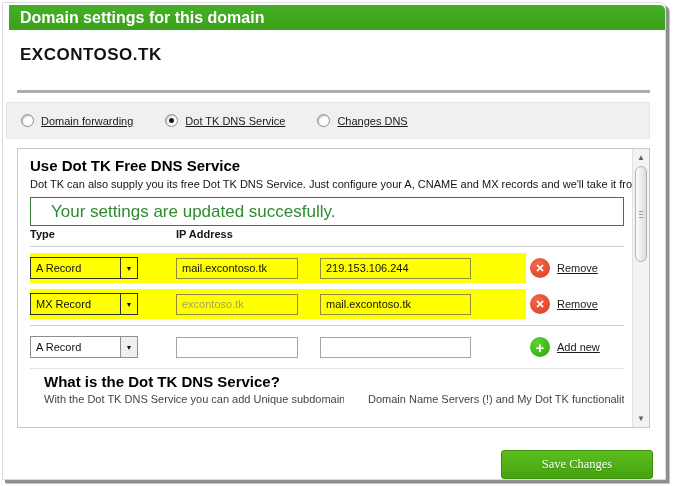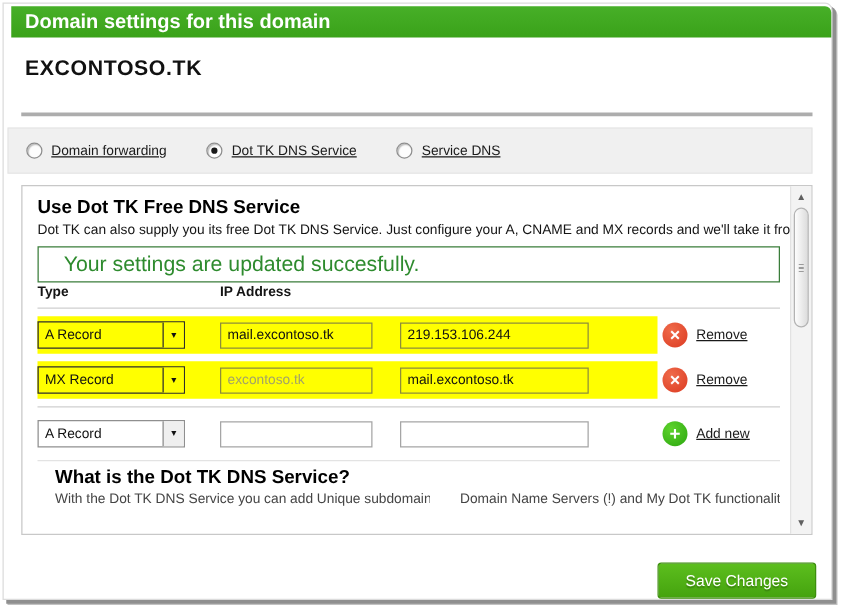--- a/index.html
+++ b/index.html
@@ -41,21 +41,21 @@
   .panel h2 { font-size:15px; font-weight:bold; color:#000; line-height:18px; }
   .desc { font-size:11px; color:#141414; line-height:14px; margin:2px 0 6px; white-space:nowrap; }
   .success { border:1px solid #3a7d3a; color:#2e8b2e; font-size:17px; line-height:13px; padding:7px 20px; background:#fff; }
   
   .thead { display:flex; font-size:11px; font-weight:bold; color:#141414; margin-bottom:4px; height:16px; align-items:center; }
   .c-type { width:146px; } .c-host { width:144px; } .c-ip { width:206px; }
   .hline { border-top:1px solid #cfcfcf; margin:0 0 2px; }
   .rrow { display:flex; align-items:center; height:30px; margin:6px 0; }
   .ywrap { display:flex; align-items:center; height:30px; background:#ffff00; }
   .wwrap { display:flex; align-items:center; height:30px; }
-  .combo { width:118px; height:22px; display:flex; align-items:stretch; background:#fff; border:1px solid #8f8f8f; cursor:pointer; }
+  .combo { width:108px; height:22px; display:flex; align-items:stretch; background:#fff; border:1px solid #8f8f8f; cursor:pointer; }
   .ywrap .combo { background:#ffff00; border-color:#2e2e2e; }
   .combo .txt { flex:1; font-size:11px; padding:4px 0 0 5px; color:#111; white-space:nowrap; overflow:hidden; }
   .combo .btn { width:17px; border-left:1px solid #8f8f8f; display:flex; align-items:center; justify-content:center; font-size:7px; color:#111; background:#efefef; }
   .ywrap .combo .btn { background:#ffff00; border-left-color:#2e2e2e; }
   input.fld { height:21px; border:1px solid #a5a5a5; font-family:"Liberation Sans",sans-serif; font-size:11px; padding:0 5px; color:#111; background:#fff; }
   .ywrap input.fld { background:#ffff00; border-color:#8e8e3a; }
   input.host-f { width:122px; } input.ip-f { width:151px; }
   input.ghost { color:#a3a368; }
   .action { display:flex; align-items:center; gap:7px; padding-left:4px; }
   .cicon { width:20px; height:20px; border-radius:50%; color:#fff; display:flex; align-items:center; justify-content:center; font-weight:bold; }
@@ -76,23 +76,23 @@
   .sthumb {
     position:absolute; left:2px; right:2px; top:17px; height:96px;
     background:linear-gradient(90deg,#fdfdfd,#dcdcdc); border:1px solid #b3b3b3; border-radius:7px; cursor:grab;
   }
   .sthumb::after {
     content:""; position:absolute; left:3px; right:3px; top:44px; height:8px;
     background:repeating-linear-gradient(#9b9b9b 0 1px, transparent 1px 3px);
   }
   
   .save-btn {
-    position:absolute; right:12px; top:447px; width:127px; height:29px;
+    position:absolute; right:12px; top:447px; width:152px; height:29px;
     background:linear-gradient(#5cbe1e,#45a30e); border:1px solid #3c8e0d; border-radius:3px;
-    color:#fff; font-size:12.5px; font-family:Liberation Sans, sans-serif;
+    color:#fff; font-size:12.5px; font-family:Liberation Serif, serif;
     cursor:pointer; text-shadow:0 1px 1px rgba(0,0,0,.25);
   }
 </style>
 </head>
 <body>
 
 <div class="dialog">
 
   <div class="titlebar">Domain settings for this domain</div>
 
@@ -104,21 +104,21 @@
     <div class="tab">
       <span class="radio"></span>
       <span class="lbl">Domain forwarding</span>
     </div>
     <div class="tab">
       <span class="radio checked"></span>
       <span class="lbl">Dot TK DNS Service</span>
     </div>
     <div class="tab">
       <span class="radio"></span>
-      <span class="lbl">Service DNS</span>
+      <span class="lbl">Changes DNS</span>
     </div>
   </div>
 
   <div class="panel">
     <div class="panel-content">
 
       <h2>Use Dot TK Free DNS Service</h2>
       <div class="desc">Dot TK can also supply you its free Dot TK DNS Service. Just configure your A, CNAME and MX records and we'll take it from here.</div>
 
       <div class="success">Your settings are updated succesfully.</div>

